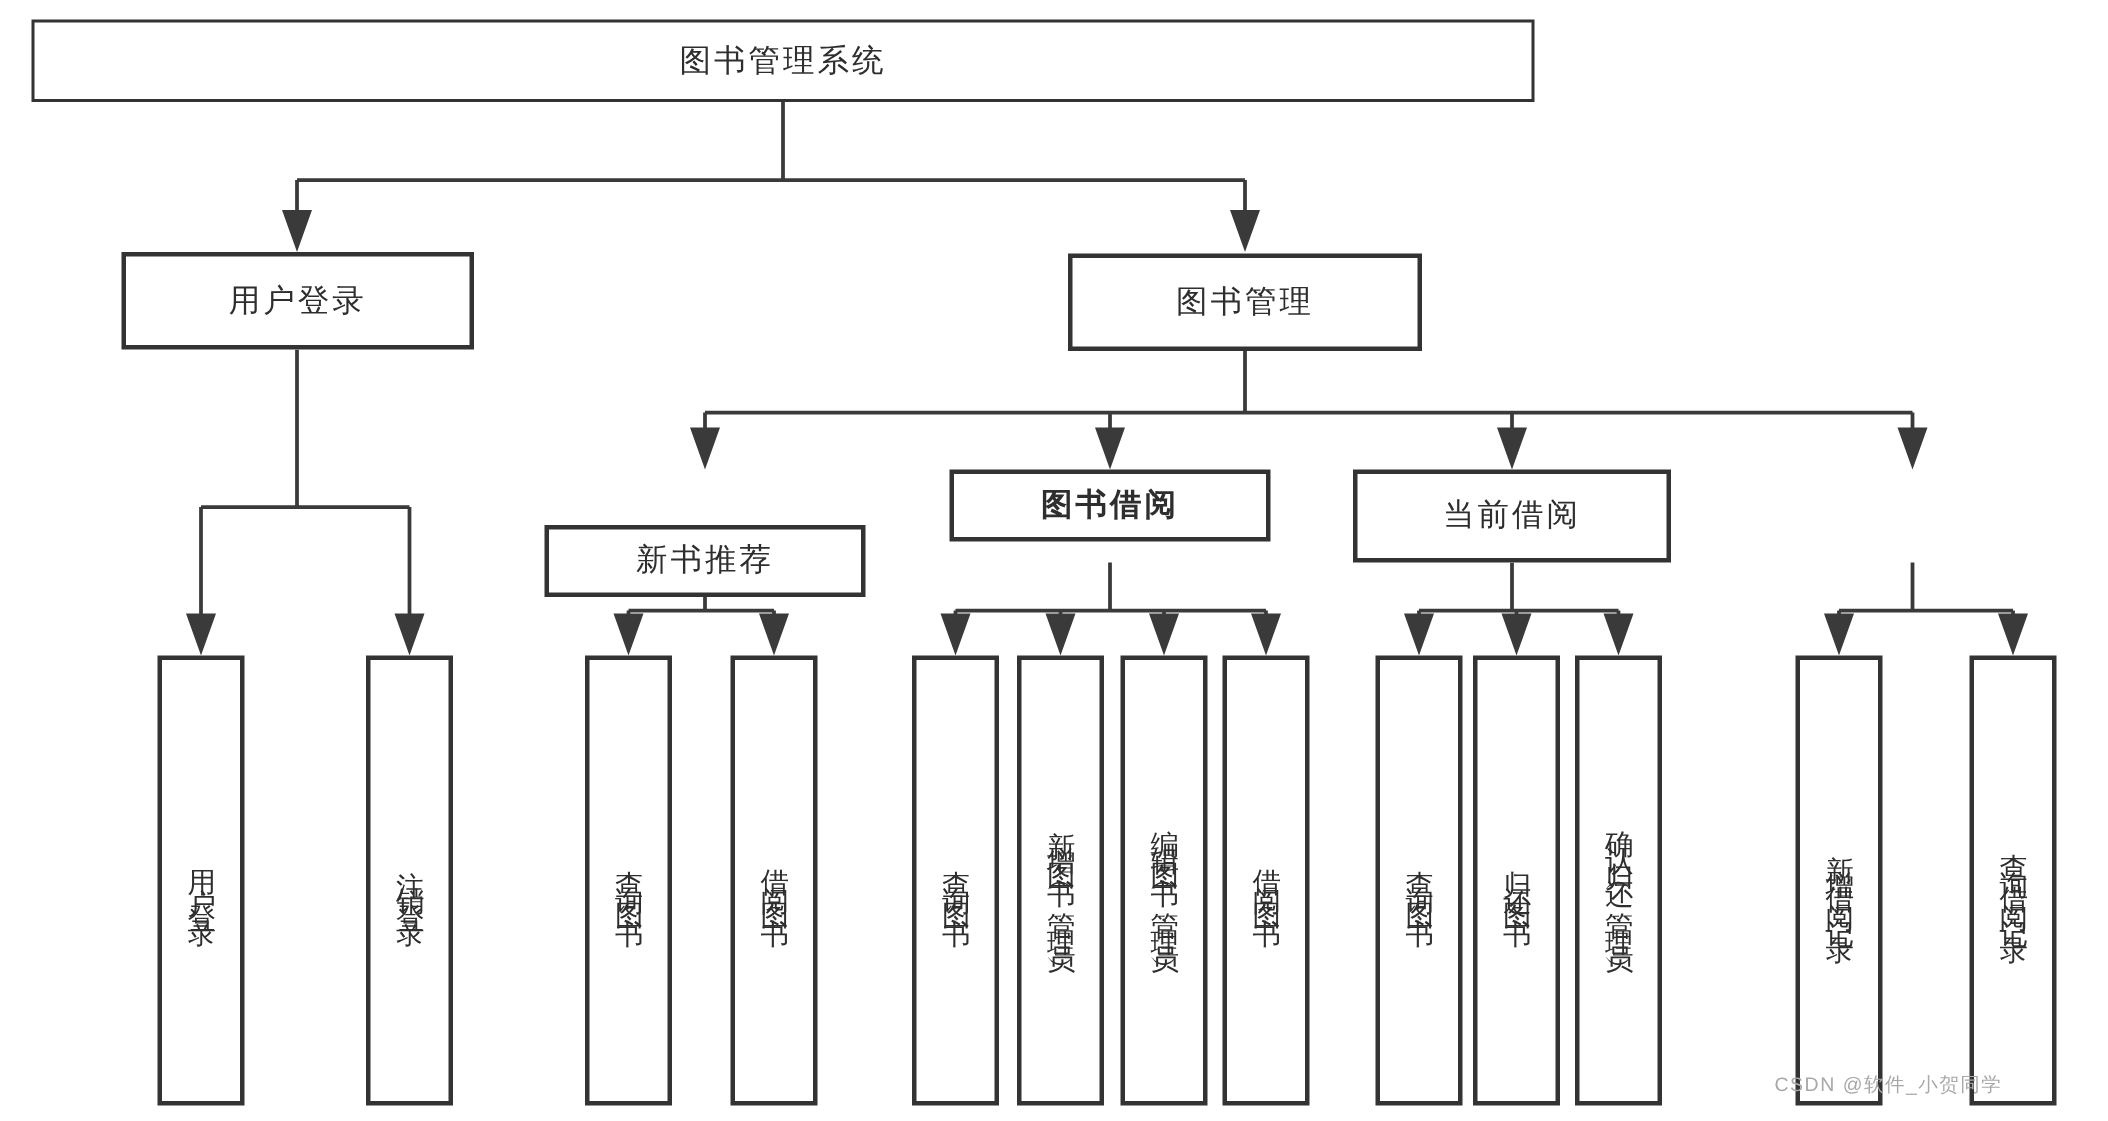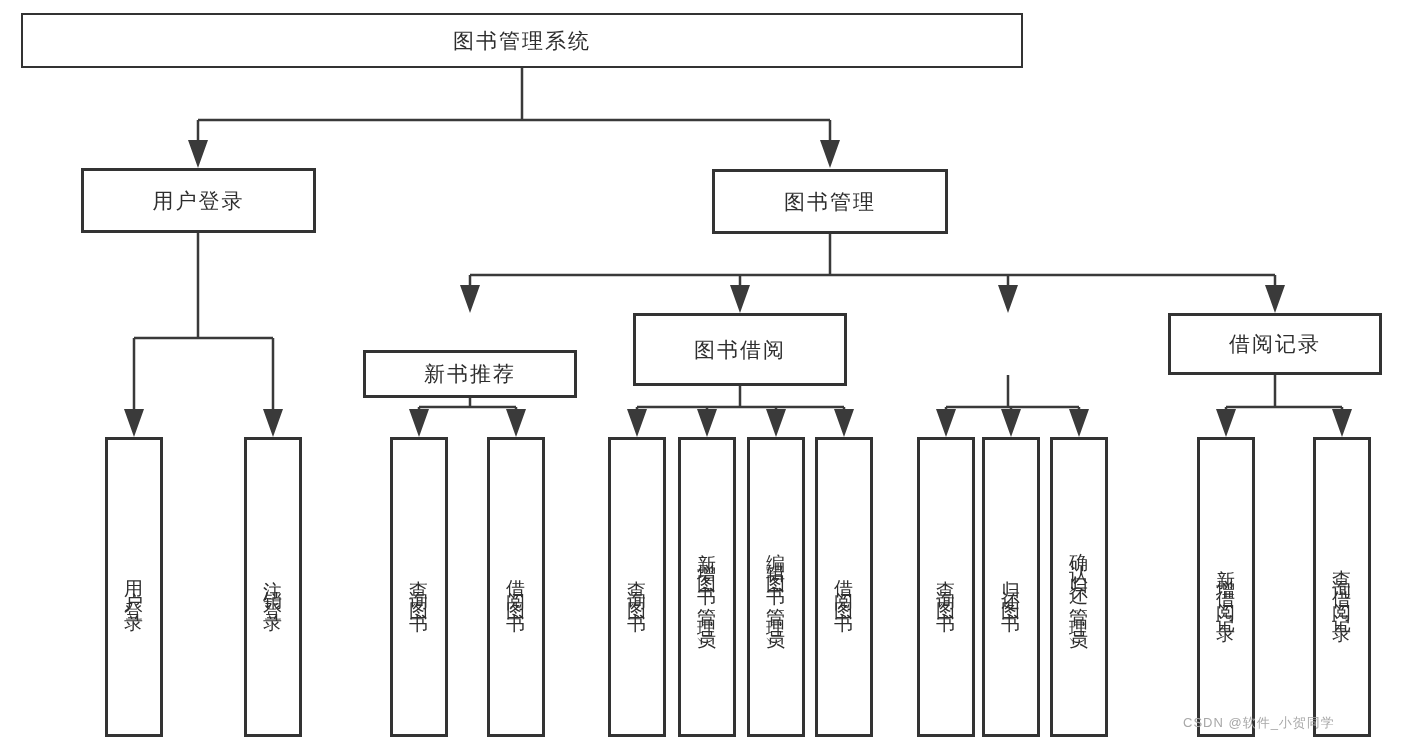--- a/index.html
+++ b/index.html
@@ -88,25 +88,25 @@
   <div class="node" style="left:81px;top:168px;width:235px;height:65px;">
     <span class="lbl">用户登录</span>
   </div>
   <div class="node" style="left:712px;top:169px;width:236px;height:65px;text-align:right;">
     <span class="lbl">图书管理</span>
   </div>
 
   <div class="node" style="left:363px;top:326px;width:214px;height:48px;margin-top:24px;">
     <span class="lbl">新书推荐</span>
   </div>
-  <div class="node" style="left:633px;top:313px;width:214px;height:73px;">
+  <div class="node" style="left:633px;top:313px;width:214px;height:48px;font-weight:bold;">
     <span class="lbl">图书借阅</span>
   </div>
-  <div class="node" style="left:1168px;top:313px;width:214px;height:62px;">
-    <span class="lbl">借阅记录</span>
+  <div class="node" style="left:902px;top:313px;width:212px;height:62px;">
+    <span class="lbl">当前借阅</span>
   </div>
 
   <div class="node v" style="left:105px;">
     <span class="lbl">用户登录</span>
   </div>
   <div class="node v" style="left:244px;">
     <span class="lbl">注销登录</span>
   </div>
 
   <div class="node v" style="left:390px;">

